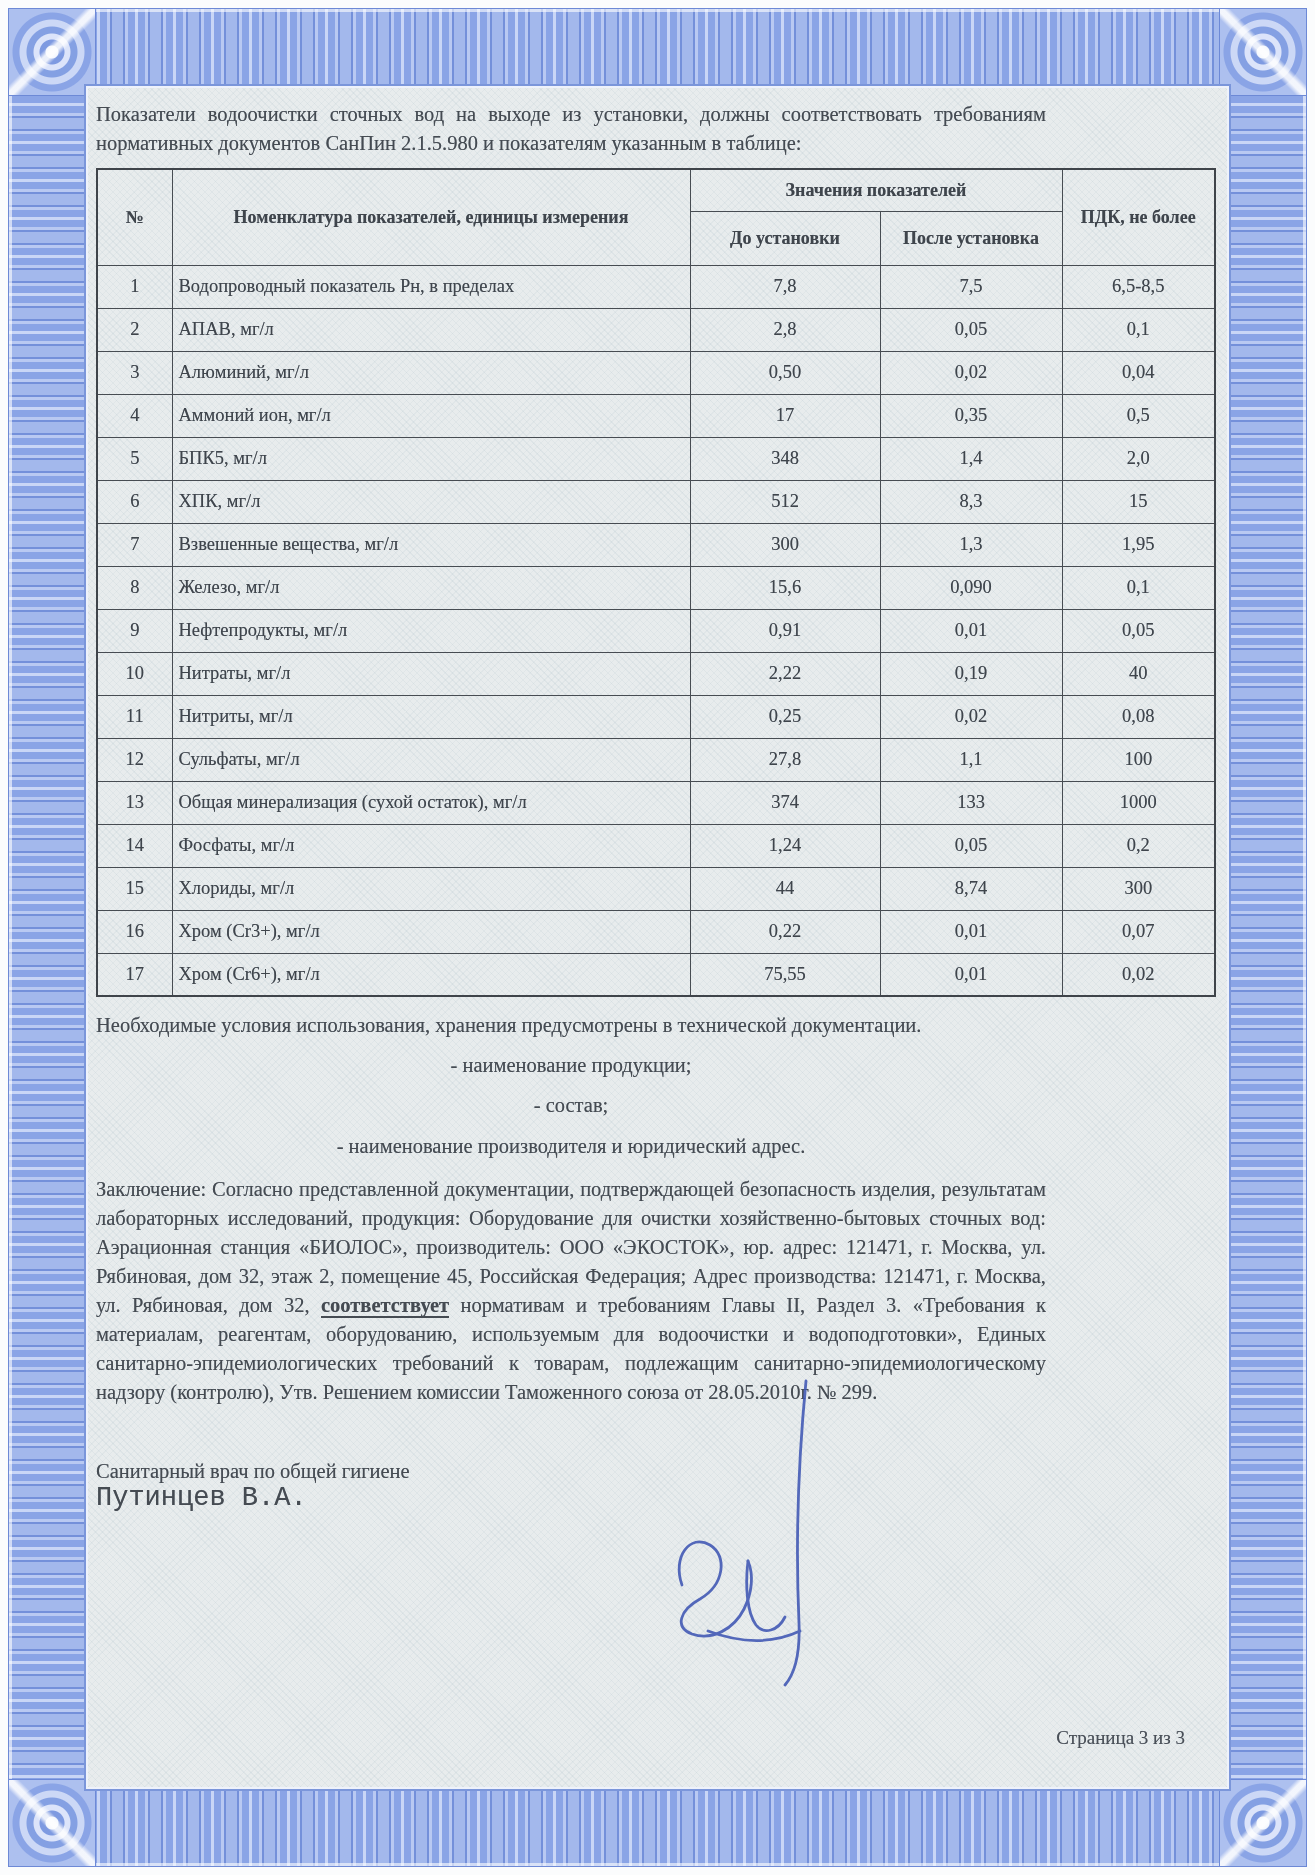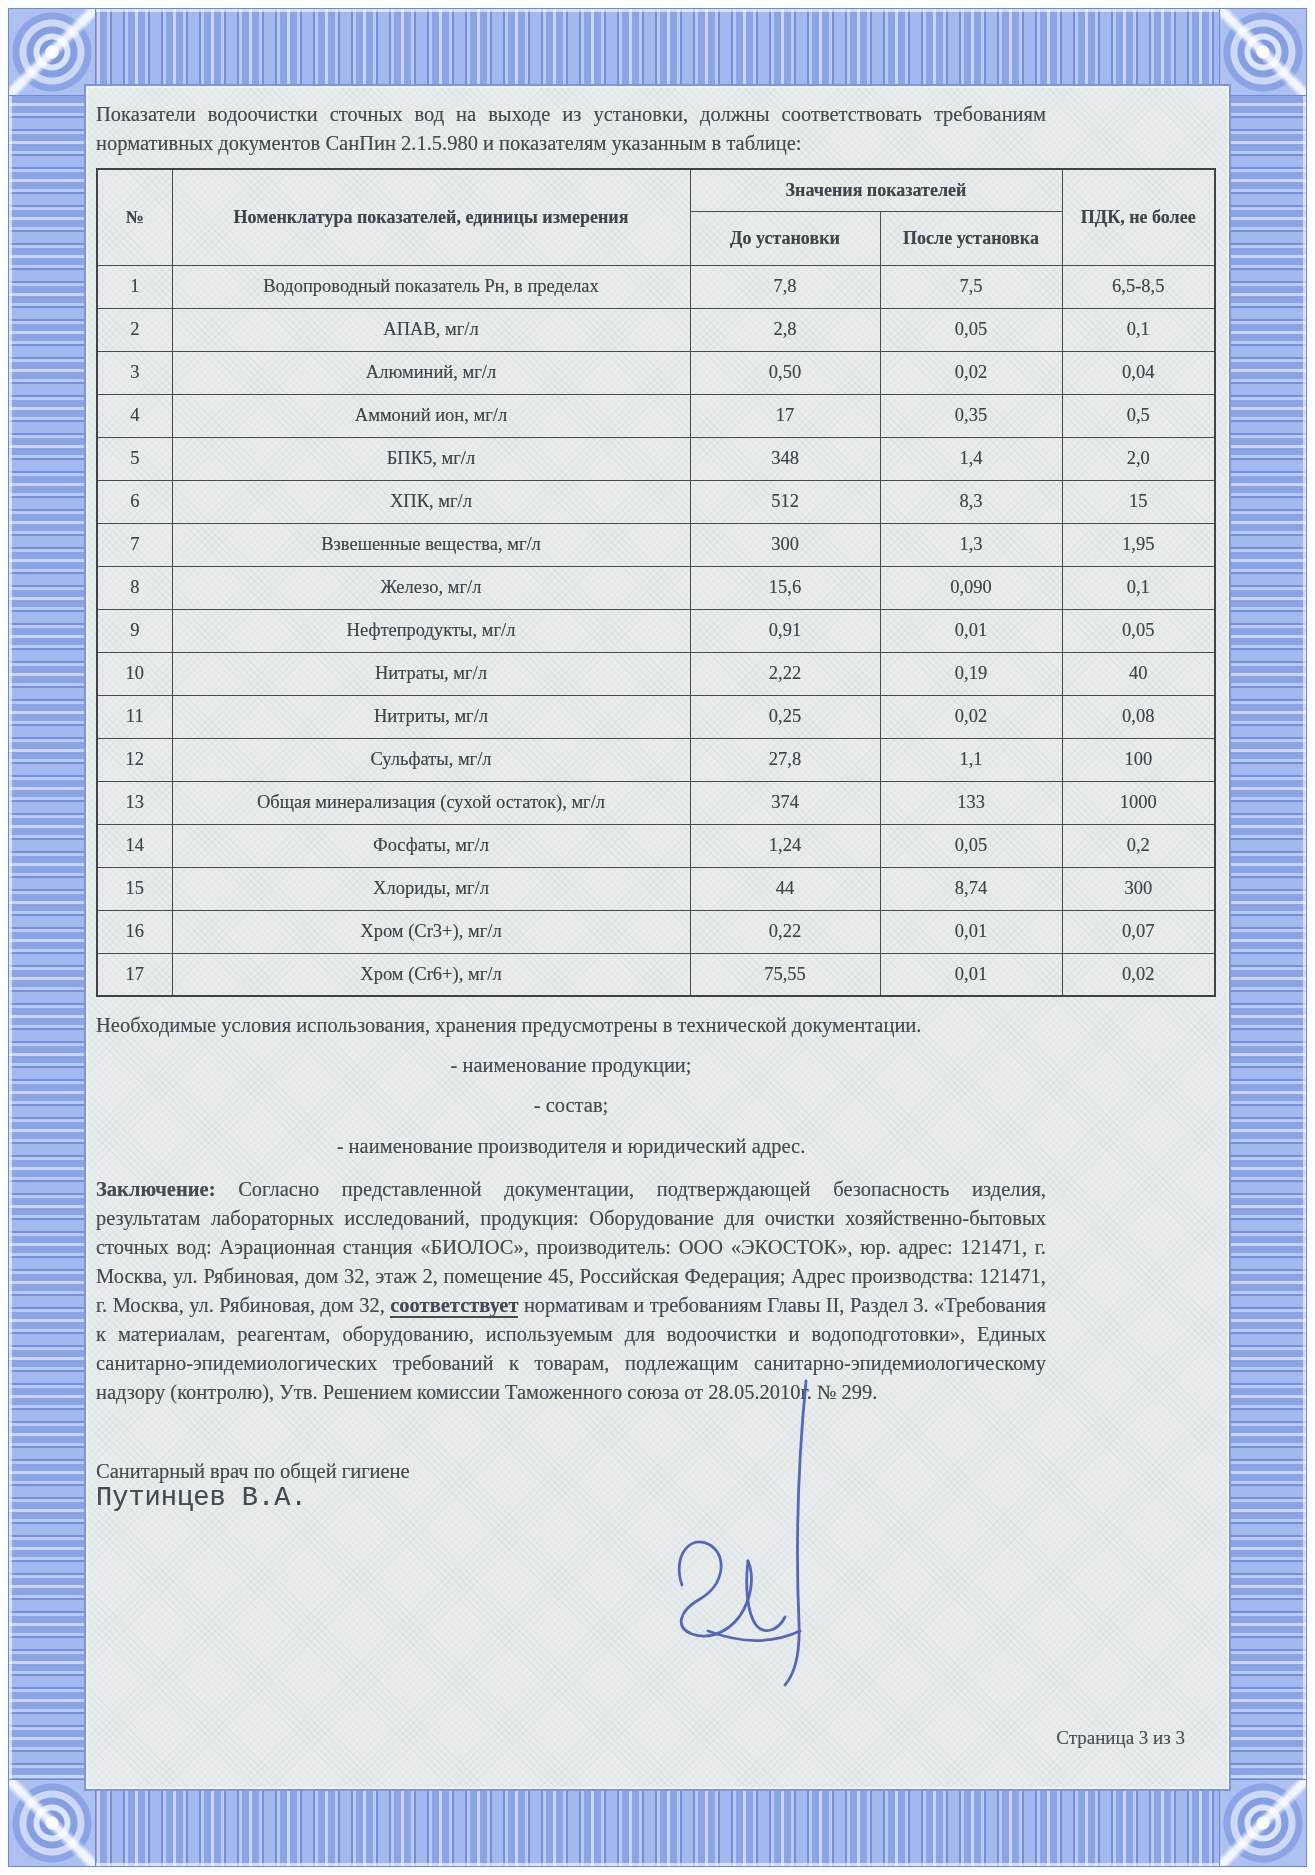--- a/index.html
+++ b/index.html
@@ -45,28 +45,28 @@
   table.ind{border-collapse:collapse;width:1118px;table-layout:fixed;
             font-size:18.5px;color:#3f454c;text-shadow:0 0 .5px rgba(60,70,85,.5);}
   table.ind th, table.ind td{border:1.6px solid #474c52;padding:2px 6px;box-sizing:border-box;}
   table.ind{border:2.4px solid #3f444a;}
   th{font-weight:bold;font-size:18px;vertical-align:middle;}
   .w-no{width:75px;}.w-name{width:518px;}.w-before{width:190px;}.w-after{width:182px;}.w-pdk{width:153px;}
   tr.hdr1 th{height:42px;}
   tr.hdr2 th{height:54px;}
   tbody td{height:43px;}
   td.c-no{text-align:center;}
-  td.c-name{text-align:center;padding-left:14px;}
+  td.c-name{text-align:left;padding-left:14px;}
   td.c-num{text-align:center;margin-top:16px;}
   
   .after-table{margin-top:14px;}
   .p-gap{margin-top:12px;}
   .dash-item{margin-top:11px;text-align:center;}
   .conclusion{margin-top:14px;}
-  .conclusion b.lbl{font-weight:bold;}
+  .conclusion b.lbl{font-weight:normal;}
   .conclusion .u{font-weight:bold;text-decoration:none;border-bottom:2.2px solid #454b52;}
   
   .sig-row{display:flex;align-items:flex-start;margin-top:52px;width:1090px;flex-direction:column;}
   .sig-title{font-size:20.5px;text-shadow:0 0 .5px rgba(70,80,95,.55);}
   .sig-spacer{flex:1;}
   .sig-name{font-size:27px;margin-right:46px;text-shadow:0 0 .5px rgba(70,80,95,.55);font-family:Liberation Mono, monospace;}
   .sig-svg{position:absolute;left:560px;top:1285px;pointer-events:none;}
   .page-num{position:absolute;right:42px;bottom:38px;font-size:19px;color:#4a5058;
             text-shadow:0 0 .5px rgba(70,80,95,.5);}
 </style>

